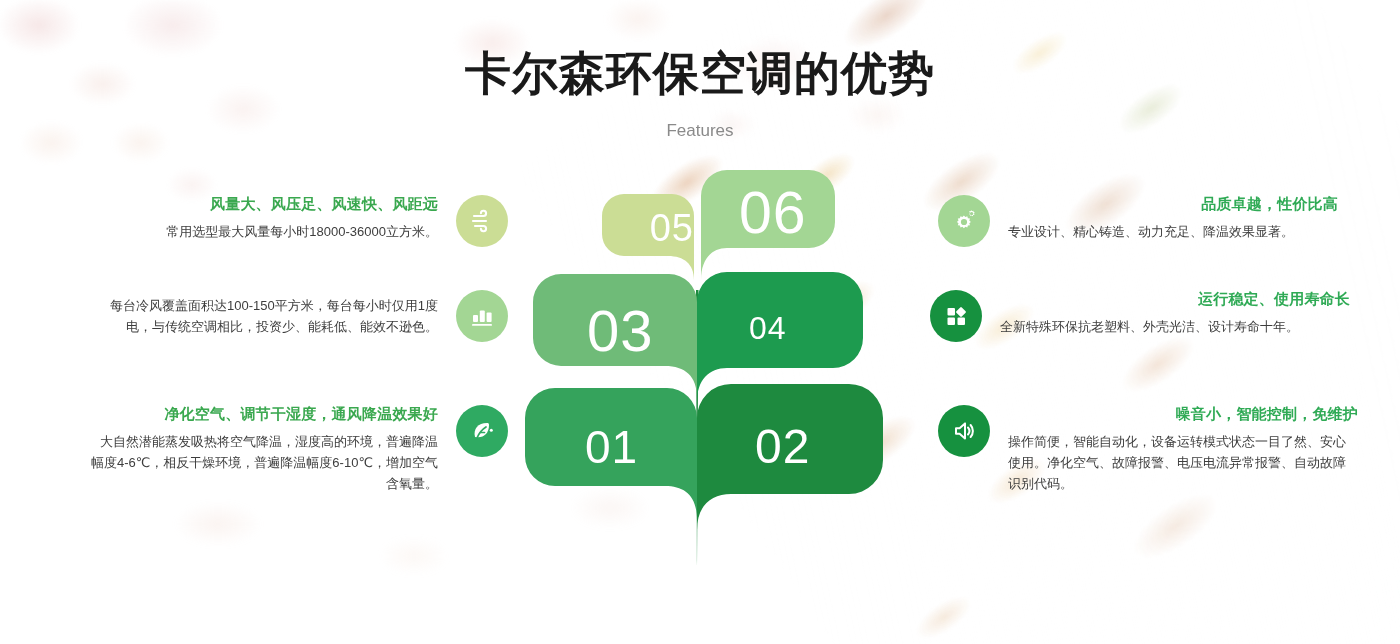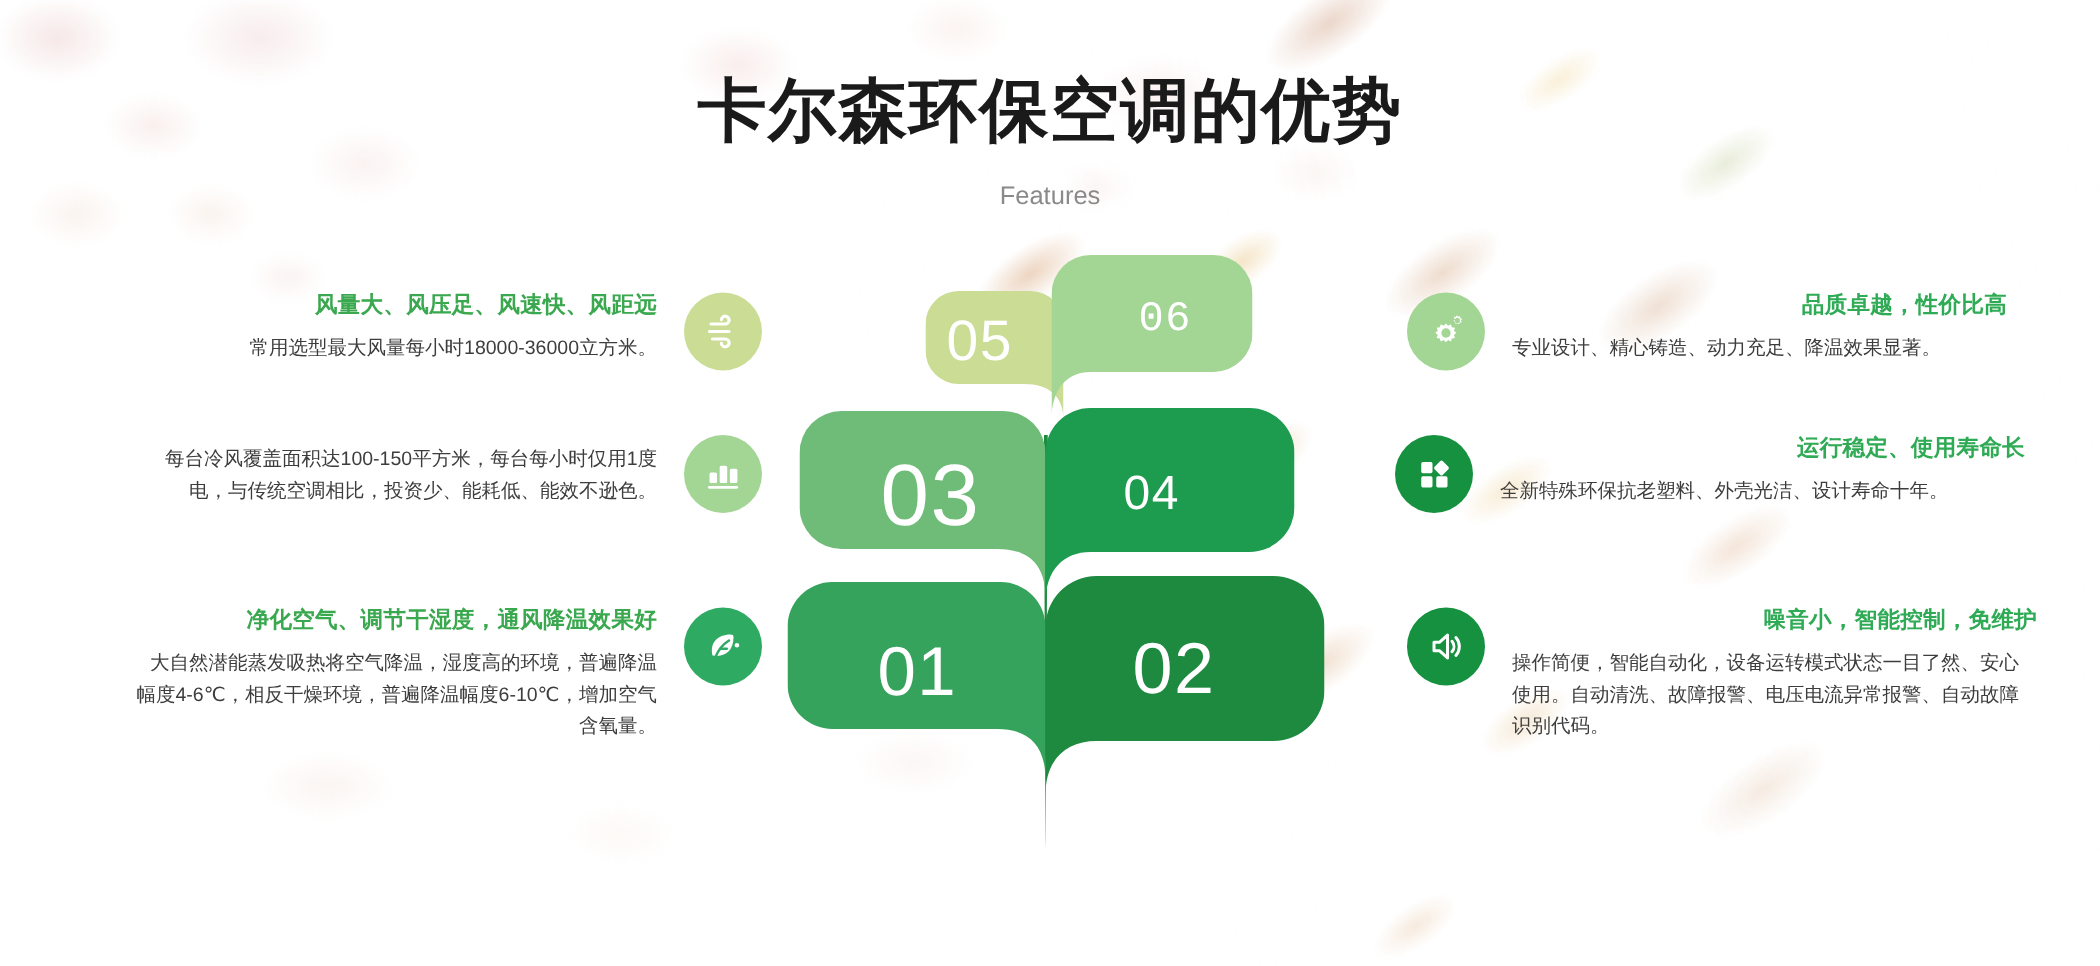--- a/index.html
+++ b/index.html
@@ -290,42 +290,42 @@
   <div class="feature right" style="left:938px; top:403px; width:420px;">
     <div class="icon-circle" style="background:#16913f;">
       <svg width="30" height="30" viewBox="0 0 30 30" aria-hidden="true">
         <path d="M7 12.2 h3.6 L16 7.4 v15.2 l-5.4-4.8 H7 Z" fill="none" stroke="#ffffff" stroke-width="2" stroke-linejoin="round"></path>
         <path d="M19 11.5 a5.4 5.4 0 0 1 0 7" fill="none" stroke="#ffffff" stroke-width="2" stroke-linecap="round"></path>
         <path d="M21.6 9 a9 9 0 0 1 0 12" fill="none" stroke="#ffffff" stroke-width="2" stroke-linecap="round"></path>
       </svg>
     </div>
     <div class="feat-text" style="width:350px;">
       <p class="feat-title">噪音小，智能控制，免维护</p>
-      <p class="feat-desc">操作简便，智能自动化，设备运转模式状态一目了然、安心使用。自动清洗、故障报警、电压电流异常报警、自动故障识别代码。</p>
+      <p class="feat-desc">操作简便，智能自动化，设备运转模式状态一目了然、安心使用。净化空气、故障报警、电压电流异常报警、自动故障识别代码。</p>
     </div>
   </div>
 
   <div class="leaf-cluster">
 
     <svg width="390" height="400" style="position:absolute;left:0;top:0;" aria-hidden="true">
       <path d="M193.5 120 C193 230 192.5 320 192 396 C191.7 340 191.5 230 191 120 Z" fill="#1e8a3f"></path>
     </svg>
 
-    <div class="leaf" style="left:112px; top:24px; width:92px; height:86px;">
+    <div class="leaf" style="left:97px; top:24px; width:92px; height:86px;justify-content:flex-end;">
       <svg width="92" height="86" viewBox="0 0 92 86" aria-hidden="true">
         <path d="M22 0 H70 A22 22 0 0 1 92 22 V86 C92 70 82 62 66 62 H22 A22 22 0 0 1 0 40 V22 A22 22 0 0 1 22 0 Z" fill="#cbdd95"></path>
       </svg>
       <span class="leaf-num" style="font-size:38px; margin-left:14px; margin-top:-18px;">05</span>
     </div>
 
     <div class="leaf" style="left:196px; top:0px; width:134px; height:110px;">
       <svg width="134" height="110" viewBox="0 0 134 110" aria-hidden="true">
         <path d="M0 110 V26 A26 26 0 0 1 26 0 H108 A26 26 0 0 1 134 26 V52 A26 26 0 0 1 108 78 H26 C10 78 0 90 0 110 Z" fill="#a3d694"></path>
       </svg>
-      <span class="leaf-num" style="font-size:28px; margin-left:58px; margin-top:-24px;font-family:Liberation Mono, monospace;">06</span>
+      <span class="leaf-num" style="font-size:59px; margin-left:38px; margin-top:-24px;">06</span>
     </div>
 
     <div class="leaf" style="left:28px; top:104px; width:164px; height:124px;">
       <svg width="164" height="124" viewBox="0 0 164 124" aria-hidden="true">
         <path d="M28 0 H136 A28 28 0 0 1 164 28 V124 C164 102 152 92 132 92 H28 A28 28 0 0 1 0 64 V28 A28 28 0 0 1 28 0 Z" fill="#6fbb78"></path>
       </svg>
       <span class="leaf-num" style="font-size:58px; margin-left:54px; margin-top:-12px;">03</span>
     </div>
 
     <div class="leaf" style="left:192px; top:102px; width:166px; height:130px;">

